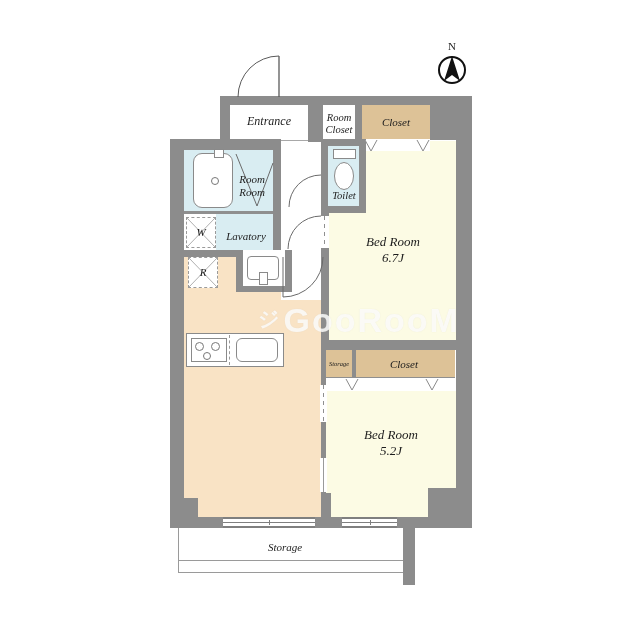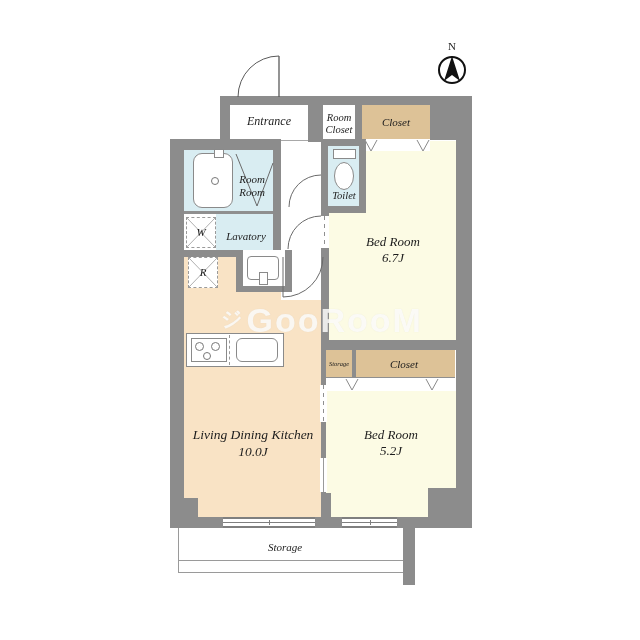--- a/index.html
+++ b/index.html
@@ -20,21 +20,21 @@
   .gapdash{position:absolute;background:#fff;}
   .gapdash .dl{position:absolute;left:3px;top:0;width:1px;height:100%;
       background:repeating-linear-gradient(180deg,#8f8f8f 0 4px,transparent 4px 8px);}
   .gapline{position:absolute;background:#fff;}
   .gapline .sl{position:absolute;left:3px;top:0;width:1px;height:100%;background:#9a9a9a;}
   .burner{position:absolute;border:1px solid #777;border-radius:50%;background:#fff;box-sizing:border-box;}
   .compass-circle{position:absolute;width:28px;height:28px;border:2px solid #111;border-radius:50%;
       background:#fff;box-sizing:border-box;}
   .watermark{position:absolute;transform:translate(-50%,-50%);color:rgba(255,255,255,0.78);
       font-family:"Liberation Sans",sans-serif;font-weight:bold;font-size:34px;letter-spacing:2px;
-      text-shadow:0 0 1px rgba(200,198,190,0.35);white-space:nowrap;}
+      text-shadow:0 0 1px rgba(200,198,190,0.35);white-space:nowrap;margin-left:37px;}
   .watermark .pre{font-size:21px;vertical-align:6px;margin-right:2px;}
 </style>
 </head>
 <body>
 
 <div class="canvas">
 
   <div class="room" style="left:184px;top:104px;width:272px;height:413px;background:#ffffff;"></div>
 
   <div class="room" style="left:329px;top:141px;width:127px;height:199px;background:#fcfbe4;"></div>
@@ -183,24 +183,20 @@
 
   <div class="label" style="left:393px;top:250px;font-size:13px;line-height:16px;">
     <span>Bed Room</span><br>
     <span>6.7J</span>
   </div>
 
   <div class="label" style="left:339px;top:364px;font-size:6.5px;">Storage</div>
 
   <div class="label" style="left:404px;top:364px;font-size:11px;">Closet</div>
 
-  <div class="label" style="left:253px;top:443px;font-size:13.5px;line-height:17px;">
-    <span>Living Dining Kitchen</span><br>
-    <span>10.0J</span>
-  </div>
 
   <div class="label" style="left:391px;top:443px;font-size:13px;line-height:16px;">
     <span>Bed Room</span><br>
     <span>5.2J</span>
   </div>
 
   <div class="label" style="left:285px;top:547px;font-size:11px;">Storage</div>
 
   <div class="watermark" style="left:322px;top:320px;">
     <span class="pre">ジ</span><span>GooRooM</span>

